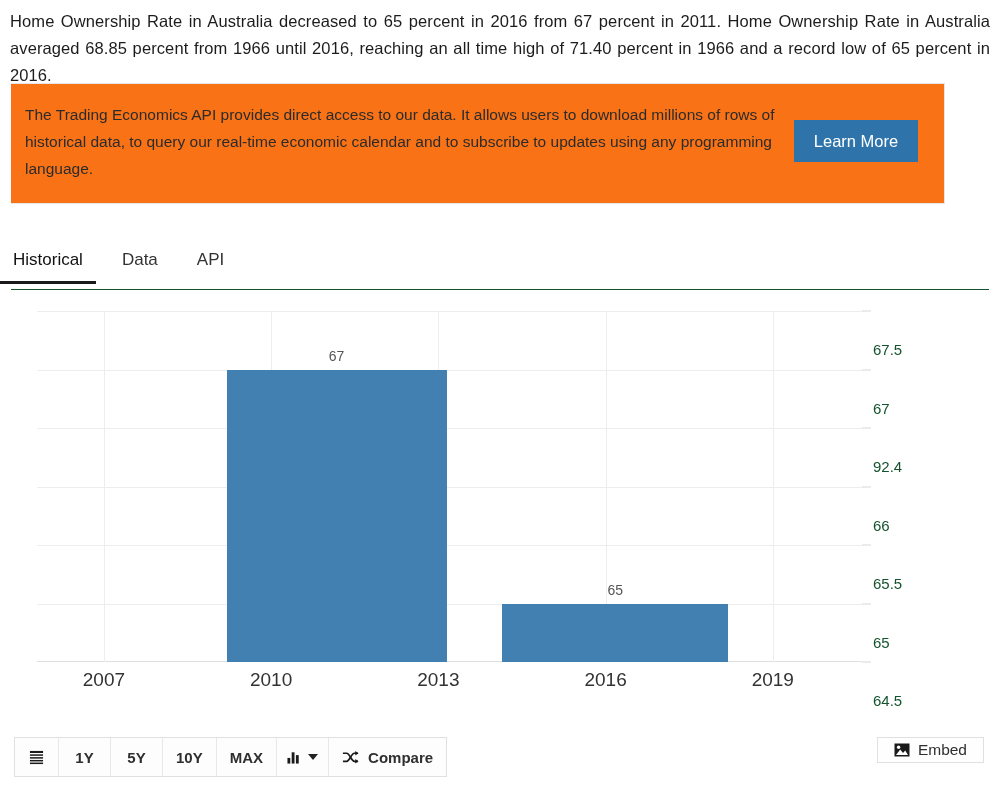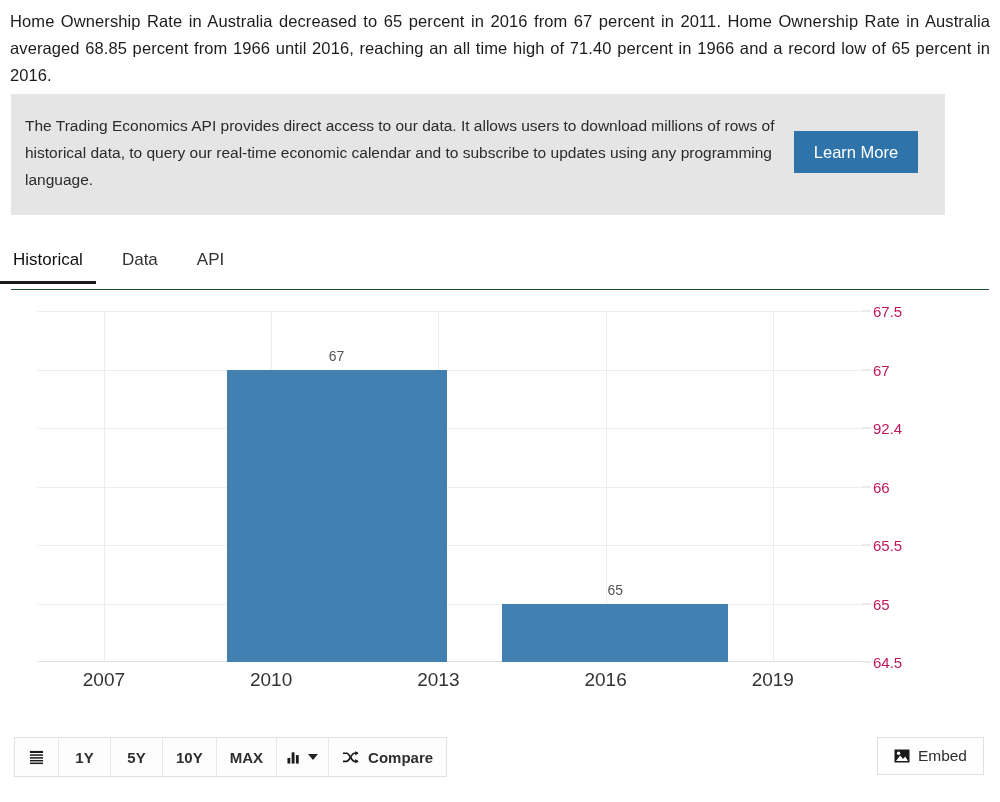--- a/index.html
+++ b/index.html
@@ -32,24 +32,24 @@
     color: #1c1c1c;
     text-align: justify;
     text-justify: inter-word;
     letter-spacing: 0.1px;
   }
 
   
   .promo {
     position: absolute;
     left: 11px;
-    top: 94px;
+    top: 83px;
     width: 934px;
     height: 121px;
-    background: #e5e5e5;
+    background: #f97316;
     border: 1px solid #e6e6e6;
     border-left: none;
   }
   .promo-text {
     position: absolute;
     left: 14px;
     top: 17px;
     width: 760px;
     font-size: 15.5px;
     line-height: 27px;
@@ -155,23 +155,24 @@
     font-size: 14px;
     color: #555555;
     text-align: center;
     transform: translateX(-50%);
   }
 
   .ytick {
     position: absolute;
     left: 862px;
     font-size: 15px;
-    color: #be185d;
+    color: #14532d;
     transform: translateY(-50%);
     white-space: nowrap;
+    margin-top: 38px;
   }
   .ytick-mark {
     position: absolute;
     left: 851px;
     width: 9px;
     height: 1px;
     background: #d8d8d8;
     transform: translateY(-50%);
   }
 
@@ -220,21 +221,21 @@
     font-family: "Liberation Sans", sans-serif;
     white-space: nowrap;
   }
   .tb-btn:last-child { border-right: none; }
   .tb-btn.icononly { min-width: 44px; padding: 0 10px; }
 
   .embed-btn {
     position: absolute;
     right: 16px;
     top: 737px;
-    height: 38px;
+    height: 26px;
     display: flex;
     align-items: center;
     gap: 8px;
     padding: 0 16px;
     border: 1px solid #e0e0e0;
     background: #fefefe;
     font-size: 15.5px;
     color: #2f2f2f;
     cursor: pointer;
     font-family: "Liberation Sans", sans-serif;

